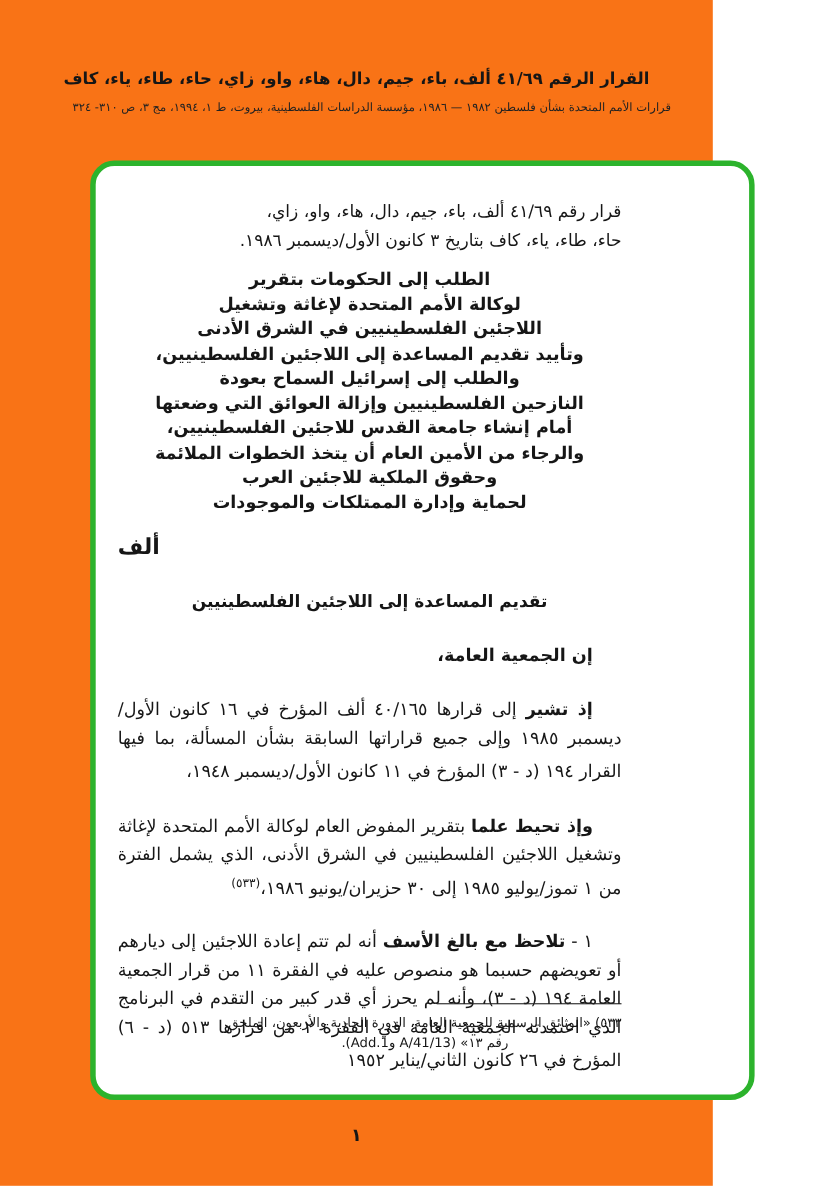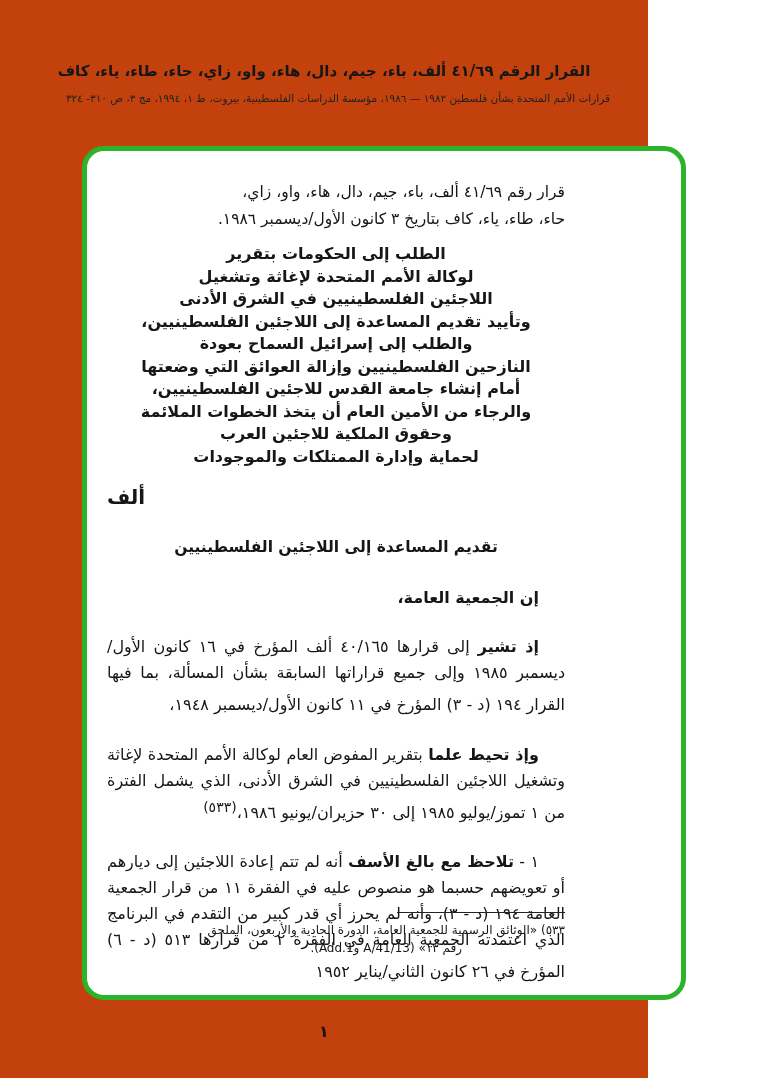--- a/index.html
+++ b/index.html
@@ -4,21 +4,21 @@
 <style>
   * { margin:0; padding:0; box-sizing:border-box; }
   html,body { background:#ffffff; }
   body {
     width:758px; height:1078px;
     font-family:"DejaVu Sans", sans-serif;
     color:#161616;
     position:relative;
     overflow:hidden;
   }
-  .page { position:relative; width:648px; height:1078px; background:#c2410c; }
+  .page { position:relative; width:648px; height:1078px; background:#f97316; }
 
   
   .header { position:absolute; top:62px; left:0; right:0; text-align:center; direction:rtl; }
   .hdr-title { font-size:15px; font-weight:700; letter-spacing:.2px; }
   .hdr-source { font-size:10.5px; margin-top:12px; color:#222;padding-left:28px; }
 
   
   .frame {
     position:absolute; left:82px; top:146px; width:604px; height:854px;
     border:5px solid var(--frame, #2cb32c);
@@ -40,21 +40,21 @@
   .section-letter { margin-top:17px; text-align:left; font-weight:700; font-size:20px; }
   .section-title  { margin-top:29px; text-align:center; font-weight:700; font-size:15.5px; }
 
   .body p {
     margin-top:23px;
     font-size:16px; line-height:26px;
     text-align:justify; text-align-last:right;
     text-indent:26px;
   }
   .lead { font-weight:700; }
-  .fn-ref { font-size:14px; vertical-align:super; }
+  .fn-ref { font-size:11px; vertical-align:super; }
 
   
   .footnote {
     position:absolute; bottom:38px; right:116px;
     direction:rtl; text-align:center;
   }
   .fn-rule {
     width:168px; height:0;
     border-top:1.5px solid #222;
     margin:0 0 8px auto;

